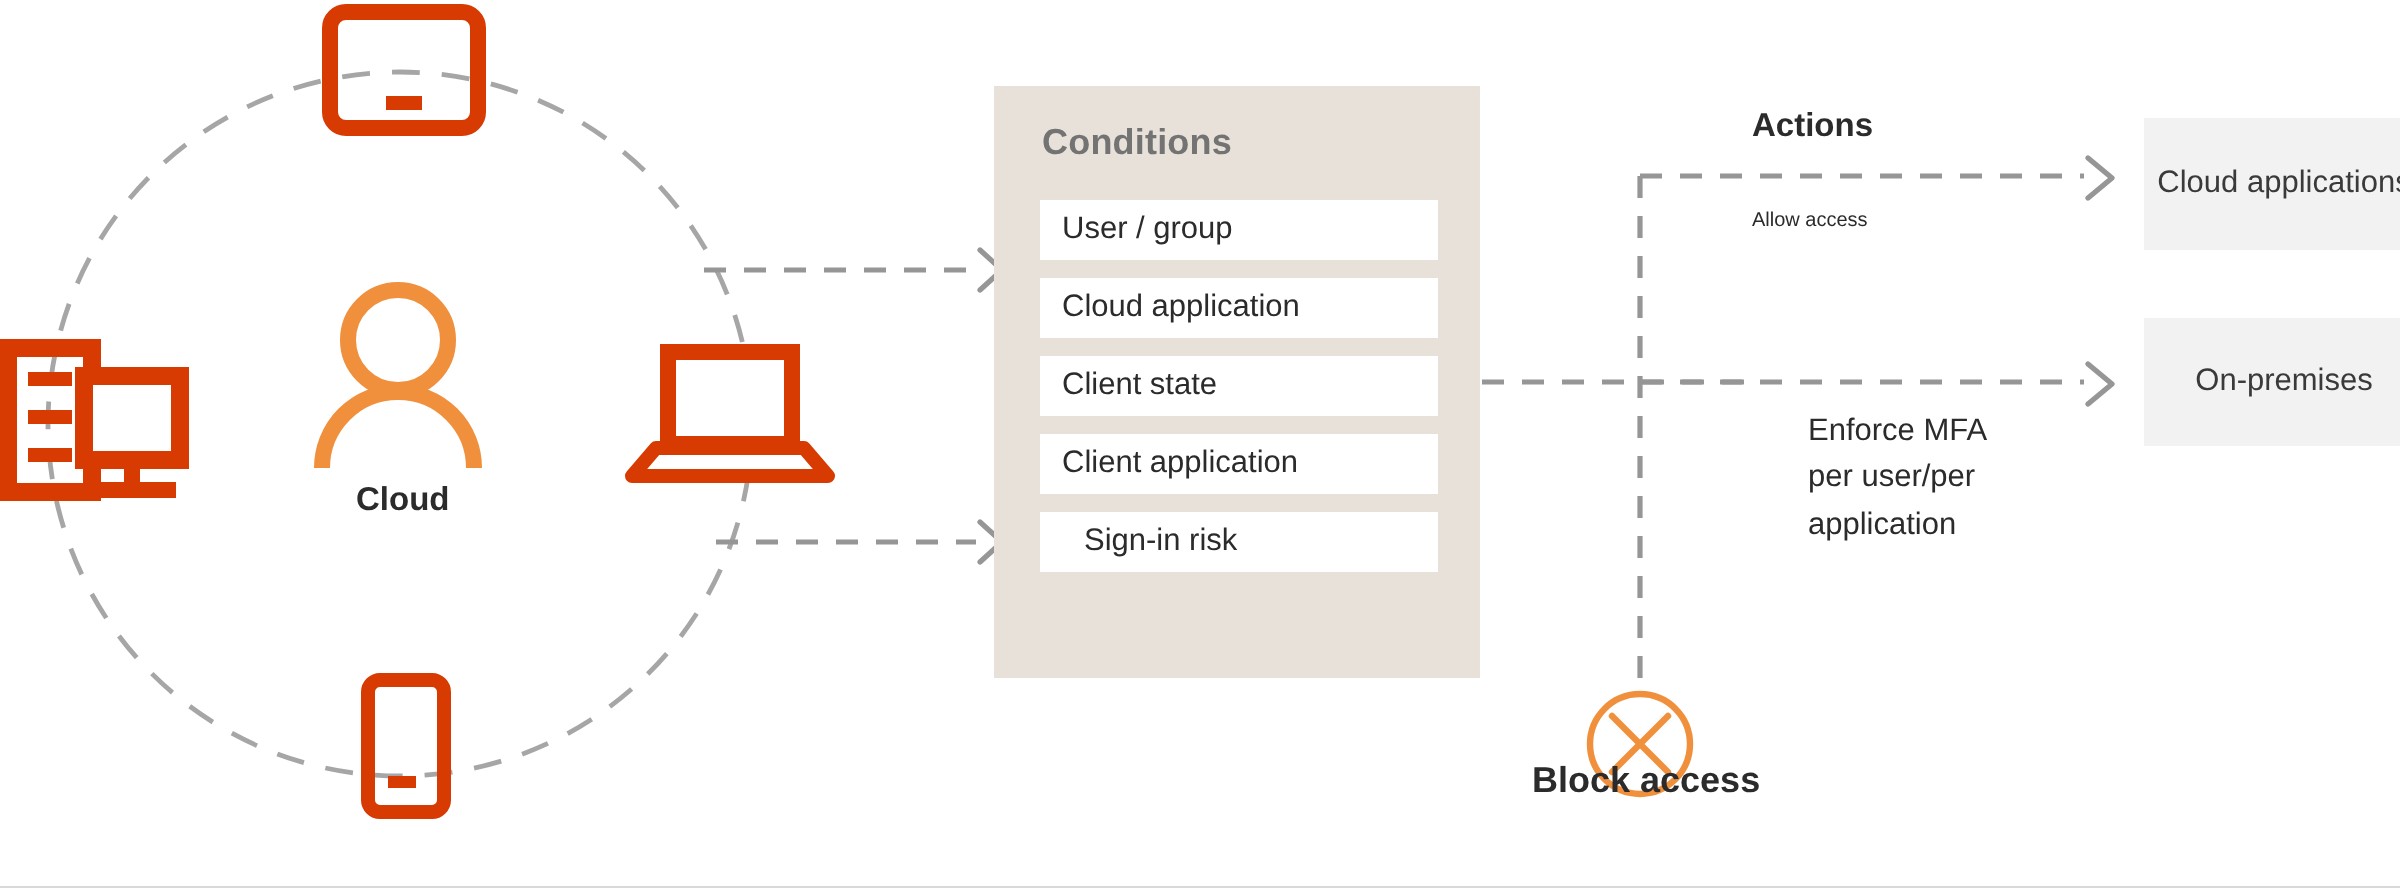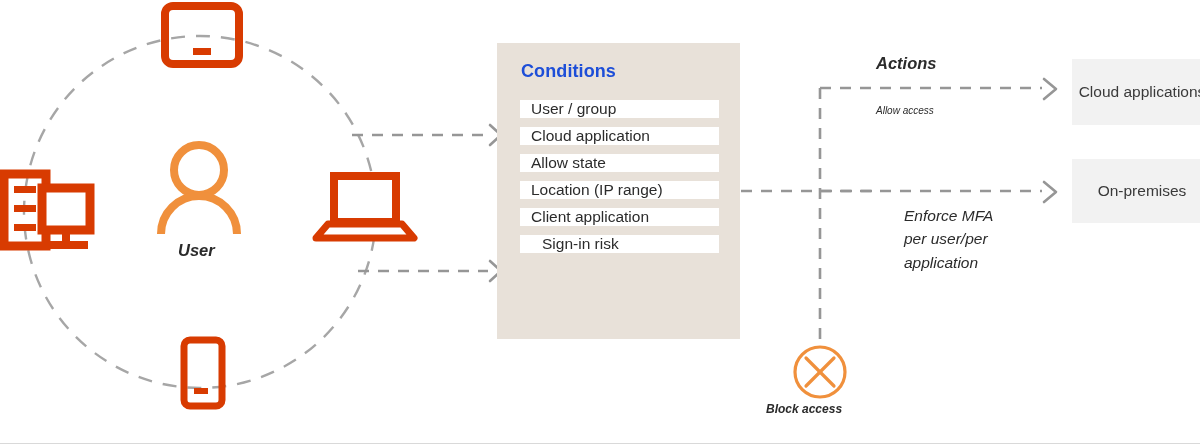--- a/index.html
+++ b/index.html
@@ -38,32 +38,32 @@
     height: 296px;
     background: #e8e1d9;
     box-sizing: border-box;
   }
   .conditions-title {
     position: absolute;
     left: 24px;
     top: 18px;
     font-size: 18px;
     font-weight: bold;
-    color: #1d4ed8;
+    color: #737373;
     letter-spacing: .1px;
     white-space: nowrap;
   }
   .condition-list {
     position: absolute;
     left: 23px;
     top: 57px;
     width: 199px;
   }
   .condition-row {
-    height: 18px;
+    height: 30px;
     background: #ffffff;
     margin-bottom: 9px;
     display: flex;
     align-items: center;
     padding-left: 11px;
     box-sizing: border-box;
     font-size: 15.5px;
     color: #2b2b2b;
     white-space: nowrap;
   }
@@ -93,43 +93,42 @@
     top: 159px;
     width: 140px;
     height: 64px;
   }
 
   
   .label {
     position: absolute;
     color: #2b2b2b;
     white-space: pre-line;
-    font-style: italic;
   }
   #actions-title {
     left: 876px;
     top: 54px;
     font-size: 16.5px;
     font-weight: bold;
   }
   #allow-access-label {
     left: 876px;
     top: 105px;
     font-size: 10px;
   }
   #enforce-mfa-label {
     left: 904px;
     top: 204px;
     font-size: 15.5px;
     line-height: 1.5;
   }
   #block-access-label {
     left: 766px;
-    top: 402px;
-    font-size: 12px;
+    top: 380px;
+    font-size: 18px;
     font-weight: bold;
   }
   #user-label {
     left: 178px;
     top: 241px;
     font-size: 16.5px;
     font-weight: bold;
   }
 </style>
 </head>
@@ -197,29 +196,28 @@
       <polyline points="1044,182 1056,192 1044,202" fill="none" stroke="#969696" stroke-width="2.6" stroke-linecap="round" stroke-linejoin="round"></polyline>
     </g>
 
     <g>
       <circle cx="820" cy="372" r="25" fill="none" stroke="#f0903c" stroke-width="3.2"></circle>
       <line x1="806" y1="358" x2="834" y2="386" stroke="#f0903c" stroke-width="3.2" stroke-linecap="round"></line>
       <line x1="834" y1="358" x2="806" y2="386" stroke="#f0903c" stroke-width="3.2" stroke-linecap="round"></line>
     </g>
   </svg>
 
-  <div class="label" id="user-label">User</div>
+  <div class="label" id="user-label">Cloud</div>
 
   <div class="conditions-panel">
     <div class="conditions-title">Conditions</div>
     <div class="condition-list">
       <div class="condition-row">User / group</div>
       <div class="condition-row">Cloud application</div>
-      <div class="condition-row">Allow state</div>
-      <div class="condition-row">Location (IP range)</div>
+      <div class="condition-row">Client state</div>
       <div class="condition-row">Client application</div>
       <div class="condition-row">Sign-in risk</div>
     </div>
   </div>
 
   <div class="label" id="actions-title">Actions</div>
 
   <div class="label" id="allow-access-label">Allow access</div>
 
   <div class="label" id="enforce-mfa-label">Enforce MFA

